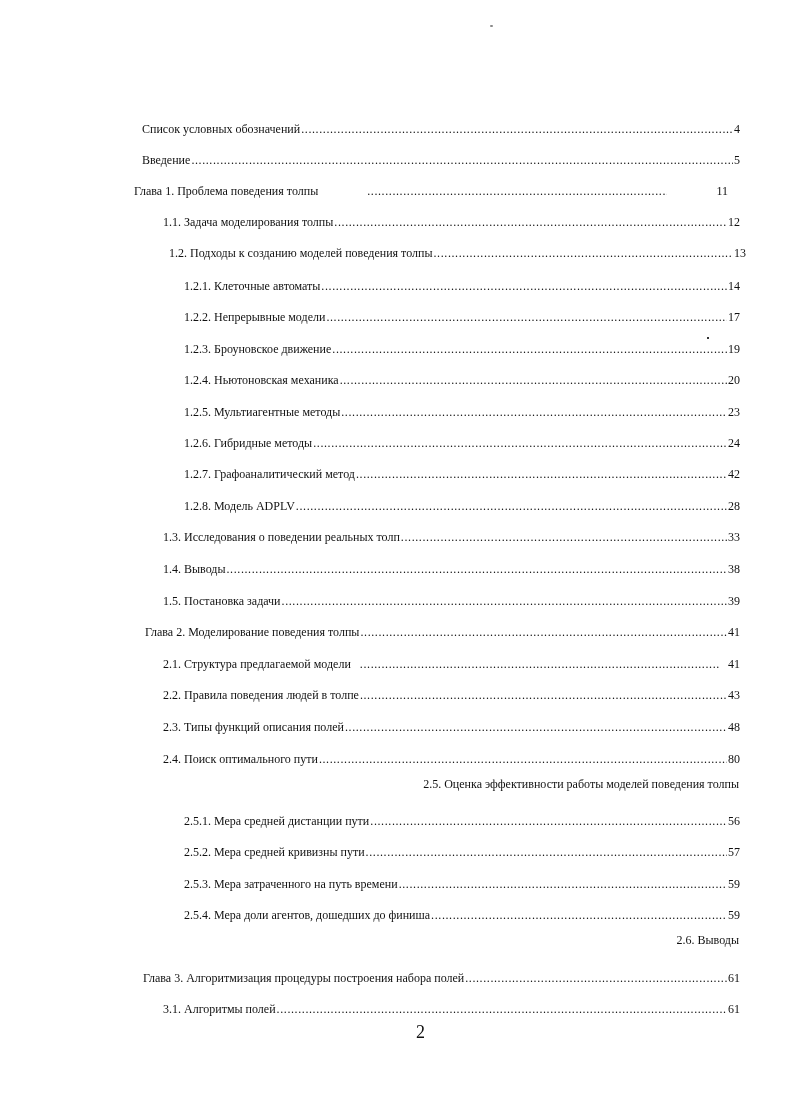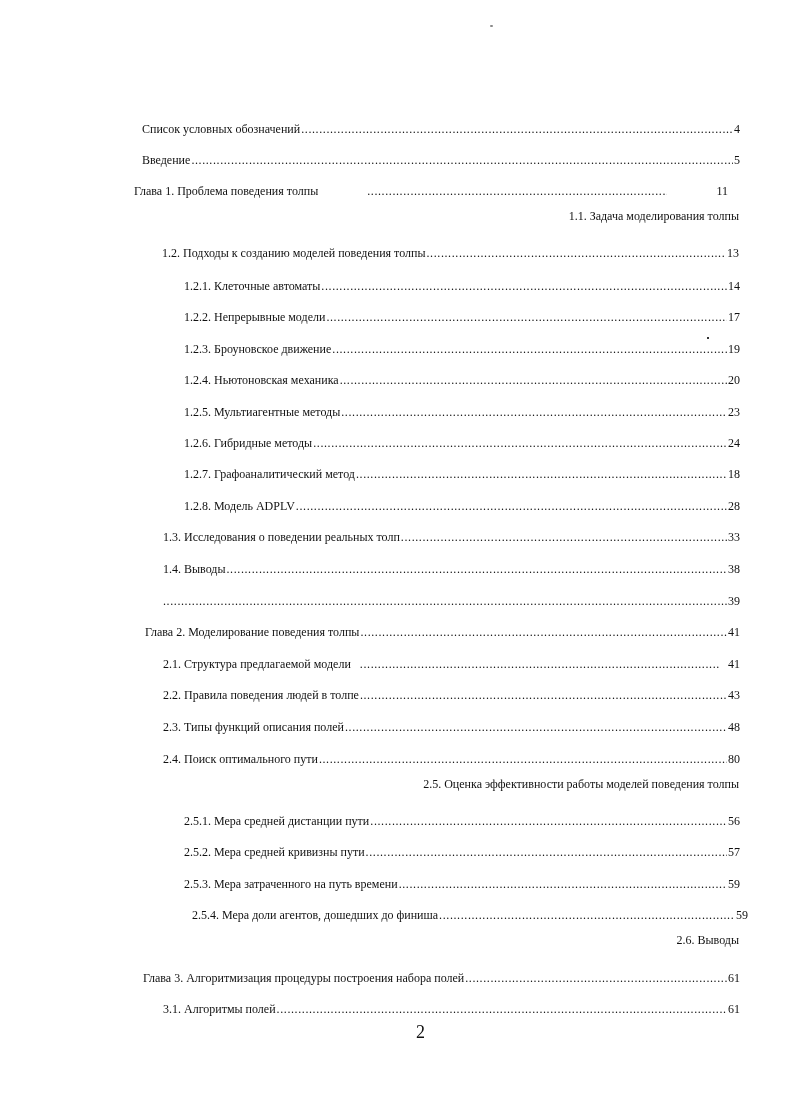--- a/index.html
+++ b/index.html
@@ -97,26 +97,26 @@
     <div class="toc-row" style="left: 142px; width: 598px; top: 31px;">
       <span class="label">Введение</span>
       <span class="leader"></span>
       <span class="page">5</span>
     </div>
     <div class="toc-row" style="left: 134px; width: 594px; top: 62px; gap: 48px;">
       <span class="label">Глава 1. Проблема поведения толпы</span>
       <span class="leader"></span>
       <span class="page">11</span>
     </div>
-    <div class="toc-row" style="left: 163px; width: 577px; top: 93px; flex-direction: column;">
+    <div class="toc-row" style="left: 163px; width: 577px; top: 93px;">
       <span class="label">1.1. Задача моделирования толпы</span>
       <span class="leader"></span>
       <span class="page">12</span>
     </div>
-    <div class="toc-row" style="left: 162px; width: 577px; top: 124px;">
+    <div class="toc-row" style="left: 169px; width: 577px; top: 124px;">
       <span class="label">1.2. Подходы к  созданию моделей поведения толпы </span>
       <span class="leader"></span>
       <span class="page">13</span>
     </div>
     <div class="toc-row" style="left: 184px; width: 556px; top: 157px;">
       <span class="label">1.2.1. Клеточные автоматы </span>
       <span class="leader"></span>
       <span class="page">14</span>
     </div>
     <div class="toc-row" style="left: 184px; width: 556px; top: 188px;">
@@ -140,38 +140,39 @@
       <span class="page">23</span>
     </div>
     <div class="toc-row" style="left: 184px; width: 556px; top: 314px;">
       <span class="label">1.2.6. Гибридные методы </span>
       <span class="leader"></span>
       <span class="page">24</span>
     </div>
     <div class="toc-row" style="left: 184px; width: 556px; top: 345px;">
       <span class="label">1.2.7. Графоаналитический метод</span>
       <span class="leader"></span>
-      <span class="page">18</span>
+      <span class="page">42</span>
     </div>
     <div class="toc-row" style="left: 184px; width: 556px; top: 377px;">
       <span class="label">1.2.8. Модель ADPLV</span>
       <span class="leader"></span>
       <span class="page">28</span>
     </div>
     <div class="toc-row" style="left: 163px; width: 577px; top: 408px;">
       <span class="label">1.3. Исследования о поведении реальных толп</span>
       <span class="leader"></span>
       <span class="page">33</span>
     </div>
     <div class="toc-row" style="left: 163px; width: 577px; top: 440px;">
       <span class="label">1.4. Выводы </span>
       <span class="leader"></span>
       <span class="page">38</span>
     </div>
     <div class="toc-row" style="left: 163px; width: 577px; top: 472px;">
+      <span class="label">1.5. Постановка задачи</span>
       <span class="leader"></span>
       <span class="page">39</span>
     </div>
     <div class="toc-row" style="left: 145px; width: 595px; top: 503px;">
       <span class="label">Глава 2. Моделирование поведения толпы</span>
       <span class="leader"></span>
       <span class="page">41</span>
     </div>
     <div class="toc-row" style="left: 163px; width: 577px; top: 535px; gap: 8px;">
       <span class="label">2.1. Структура предлагаемой модели </span>
@@ -206,21 +207,21 @@
     <div class="toc-row" style="left: 184px; width: 556px; top: 723px;">
       <span class="label">2.5.2. Мера средней кривизны пути</span>
       <span class="leader"></span>
       <span class="page">57</span>
     </div>
     <div class="toc-row" style="left: 184px; width: 556px; top: 755px;">
       <span class="label">2.5.3. Мера затраченного на путь времени </span>
       <span class="leader"></span>
       <span class="page">59</span>
     </div>
-    <div class="toc-row" style="left: 192px; width: 556px; top: 786px;">
+    <div class="toc-row" style="left: 184px; width: 556px; top: 786px;">
       <span class="label">2.5.4. Мера доли агентов, дошедших до финиша</span>
       <span class="leader"></span>
       <span class="page">59</span>
     </div>
     <div class="toc-row" style="left: 163px; width: 577px; top: 817px; flex-direction: column;">
       <span class="label">2.6. Выводы </span>
       <span class="leader"></span>
       <span class="page">60</span>
     </div>
     <div class="toc-row" style="left: 143px; width: 597px; top: 849px;">

